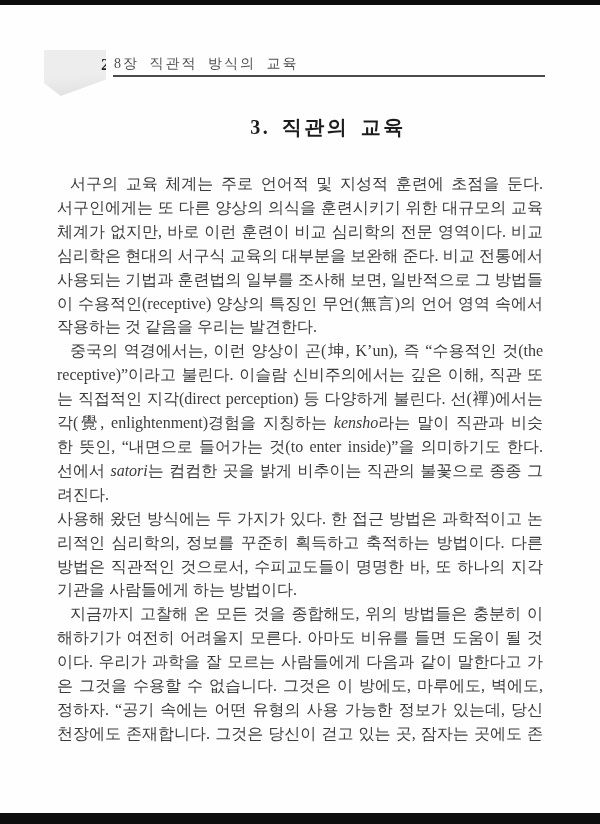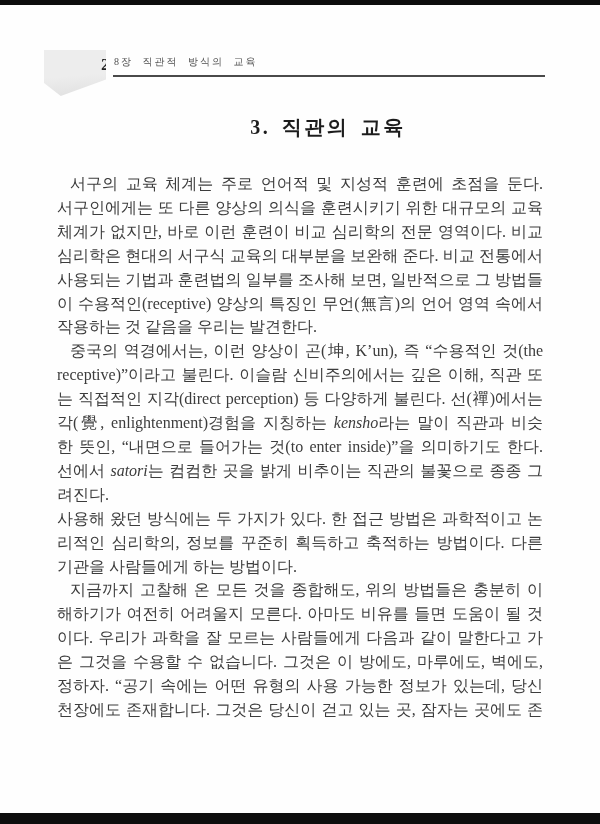--- a/index.html
+++ b/index.html
@@ -21,21 +21,21 @@
     width: 62px; height: 46px;
     background: linear-gradient(175deg, #ededed 55%, #e0e0e0 100%);
     clip-path: polygon(0 0, 100% 0, 100% 64%, 27% 100%, 0 72%);
   }
   .page-number {
     font-size: 17px; font-weight: bold; color: #1f1f1f;
     letter-spacing: 1px; padding: 5px 0 0 13px; margin-left: 44px;
   }
   .running-header {
     position: absolute; left: 114px; top: 55px;
-    font-size: 10px; color: #4f4f4f;
+    font-size: 14px; color: #4f4f4f;
     letter-spacing: 2px; word-spacing: 5px;
     white-space: nowrap;
   }
   .header-rule {
     position: absolute; left: 113px; top: 75px;
     width: 432px; height: 2px; background: #4a4a4a;
   }
 
   .section-title {
     position: absolute; left: 0; top: 114px; width: 600px;
@@ -87,20 +87,21 @@
       <div class="line">receptive)”이라고 불린다. 이슬람 신비주의에서는 깊은 이해, 직관 또</div>
       <div class="line">는 직접적인 지각(direct perception) 등 다양하게 불린다. 선(禪)에서는</div>
       <div class="line">각(覺, enlightenment)경험을 지칭하는 <i>kensho</i>라는 말이 직관과 비슷</div>
       <div class="line">한 뜻인, “내면으로 들어가는 것(to enter inside)”을 의미하기도 한다.</div>
       <div class="line">선에서 <i>satori</i>는 컴컴한 곳을 밝게 비추이는 직관의 불꽃으로 종종 그</div>
       <div class="line last">려진다.</div>
     </div>
     <div class="para">
       <div class="line">사용해 왔던 방식에는 두 가지가 있다. 한 접근 방법은 과학적이고 논</div>
       <div class="line">리적인 심리학의, 정보를 꾸준히 획득하고 축적하는 방법이다. 다른</div>
+      <div class="line">방법은 직관적인 것으로서, 수피교도들이 명명한 바, 또 하나의 지각</div>
       <div class="line last">기관을 사람들에게 하는 방법이다.</div>
     </div>
     <div class="para">
       <div class="line first">지금까지 고찰해 온 모든 것을 종합해도, 위의 방법들은 충분히 이</div>
       <div class="line">해하기가 여전히 어려울지 모른다. 아마도 비유를 들면 도움이 될 것</div>
       <div class="line">이다. 우리가 과학을 잘 모르는 사람들에게 다음과 같이 말한다고 가</div>
       <div class="line">은 그것을 수용할 수 없습니다. 그것은 이 방에도, 마루에도, 벽에도,</div>
       <div class="line">정하자. “공기 속에는 어떤 유형의 사용 가능한 정보가 있는데, 당신</div>
       <div class="line">천장에도 존재합니다. 그것은 당신이 걷고 있는 곳, 잠자는 곳에도 존</div>
     </div>

